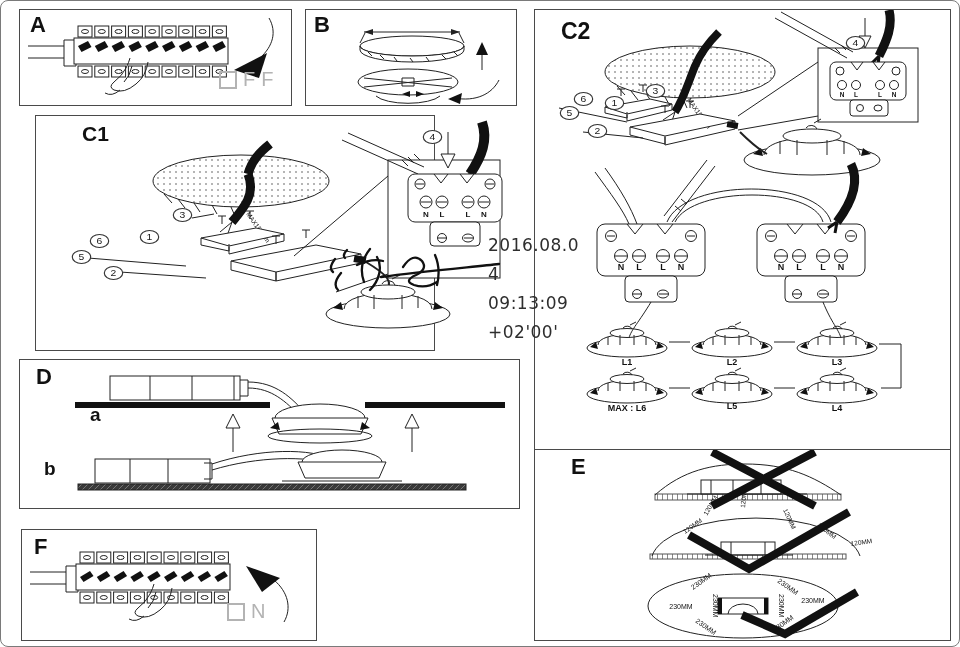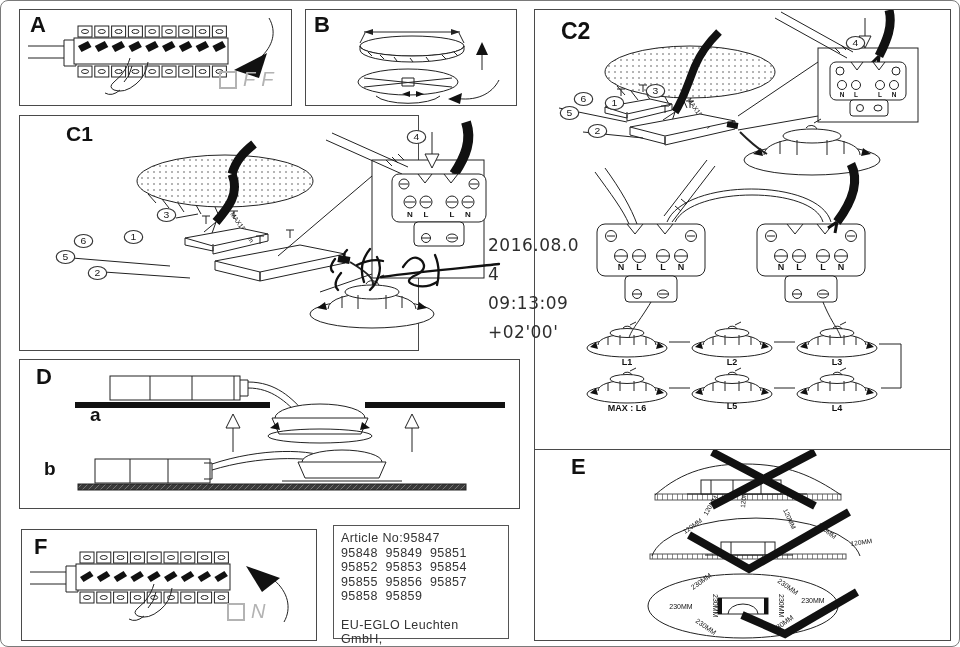--- a/index.html
+++ b/index.html
@@ -5,21 +5,21 @@
   html,body{margin:0;padding:0;background:#fff;}
   .page{position:relative;width:960px;height:647px;background:#fff;border:1px solid #7a7a7a;
         border-radius:8px;box-sizing:border-box;overflow:hidden;
         font-family:"Liberation Sans",sans-serif;color:#1a1a1a;}
   .panel{position:absolute;border:1px solid #4a4a4a;background:#fff;box-sizing:border-box;}
   .panel svg{position:absolute;left:0;top:0;}
   .plabel{position:absolute;font-weight:bold;color:#111;z-index:3;}
   .callout{position:absolute;min-width:13px;height:12px;padding:0 1px;border:1px solid #333;
            border-radius:50%;font-size:9px;line-height:12px;text-align:center;background:#fff;
            z-index:3;transform:scaleX(1.15);}
-  .switchword{position:absolute;display:flex;align-items:center;gap:6px;z-index:3;font-style:italic;}
+  .switchword{position:absolute;display:flex;align-items:center;gap:6px;z-index:3;}
   .switchword .sq{width:14px;height:14px;border:2px solid #b3b3b3;}
   .switchword .lt{font-size:20px;color:#b3b3b3;letter-spacing:6px;font-weight:400;}
   .stamp{position:absolute;left:487px;top:226px;z-index:6;font-size:17px;line-height:21px;
          color:#2e2e2e;font-family:"DejaVu Sans",sans-serif;font-weight:500;letter-spacing:.5px;}
   .stamp div{white-space:nowrap;margin-top:8px;}
   .sigwrap{position:absolute;left:322px;top:236px;z-index:6;}
   .infobox{position:absolute;left:332px;top:524px;width:176px;height:114px;border:1px solid #555;
            background:#fff;box-sizing:border-box;padding:5px 0 0 7px;font-size:12.5px;line-height:14.5px;
            color:#333;letter-spacing:.4px;}
   .infobox .gap{height:14px;}
@@ -82,21 +82,21 @@
       <path d="M70,86 a34,11 0 0 0 64,0" fill="none" stroke="#222"></path>
       <polygon points="96,84 104,81 104,87" fill="#111"></polygon>
         <polygon points="118,84 110,81 110,87" fill="#111"></polygon>
       <path d="M176,60 V40" stroke="#222"></path>
       <polygon points="176,32 170,45 182,45" fill="#111"></polygon>
       <path d="M148,88 C170,92 186,84 193,70" fill="none" stroke="#222"></path>
       <polygon points="142,89 156,83 154,94" fill="#111"></polygon>
     </svg>
   </div>
 
-  <div class="panel" style="left:18px;top:114px;width:400px;height:236px;">
+  <div class="panel" style="left:34px;top:114px;width:400px;height:236px;">
     <span class="plabel" style="left:46px;top:6px;font-size:21px;">C1</span>
     <svg width="500" height="234" viewBox="0 0 500 234">
       <defs>
         <pattern id="dotsC1" width="6" height="6" patternUnits="userSpaceOnUse">
           <circle cx="2" cy="2" r="0.8" fill="#555"></circle>
         </pattern>
       </defs>
       <ellipse cx="205" cy="65" rx="88" ry="26" fill="url(#dotsC1)" stroke="#222"></ellipse>
       <path d="M128,78 l8,9 M142,83 l7,9 M158,87 l6,9 M176,89 l5,9 M195,91 l4,9" stroke="#222"></path>
       <path d="M212,58 C220,78 208,92 196,106" stroke="#111" stroke-width="9" fill="none"></path>
@@ -402,32 +402,20 @@
       <path d="M122,86 q-8,7 -15,3 M134,62 q-2,10 -8,16" fill="none" stroke="#222"></path>
       <path d="M262,92 C270,78 266,62 252,50" fill="none" stroke="#222"></path>
       <polygon points="224,36 258,48 240,62" fill="#111"></polygon>
     </svg>
     <div class="switchword" style="left:205px;top:70px;">
       <span class="sq"></span>
       <span class="lt">N</span>
     </div>
   </div>
 
-  <div class="infobox">
-    <span>Article No:95847</span>
-    <span>95848  95849  95851</span>
-    <span>95852  95853  95854</span>
-    <span>95855  95856  95857</span>
-    <span>95858  95859</span>
-    <div class="gap"></div>
-    <span>EU-EGLO Leuchten</span>
-    <span>GmbH,</span>
-    <span>Heiligkreuz 22,6136</span>
-
-  </div>
 
   <div class="sigwrap">
     <svg width="180" height="68" viewBox="0 0 180 68">
       <g fill="none" stroke="#111" stroke-width="2.3" stroke-linecap="round">
         <path d="M12,22 q-7,9 -2,13 M18,36 q-9,11 -3,17 M24,13 q-5,5 -2,8"></path>
         <path d="M47,12 C39,22 37,34 41,45 M34,28 q15,-7 26,-4 M54,20 C60,30 56,44 47,53"></path>
         <path d="M80,30 q10,-15 19,-6 q6,8 -6,14 q-13,6 -2,10 q12,4 23,-3"></path>
         <path d="M58,40 C100,34 150,30 176,27"></path>
         <path d="M112,18 q6,14 2,30"></path>
       </g>

